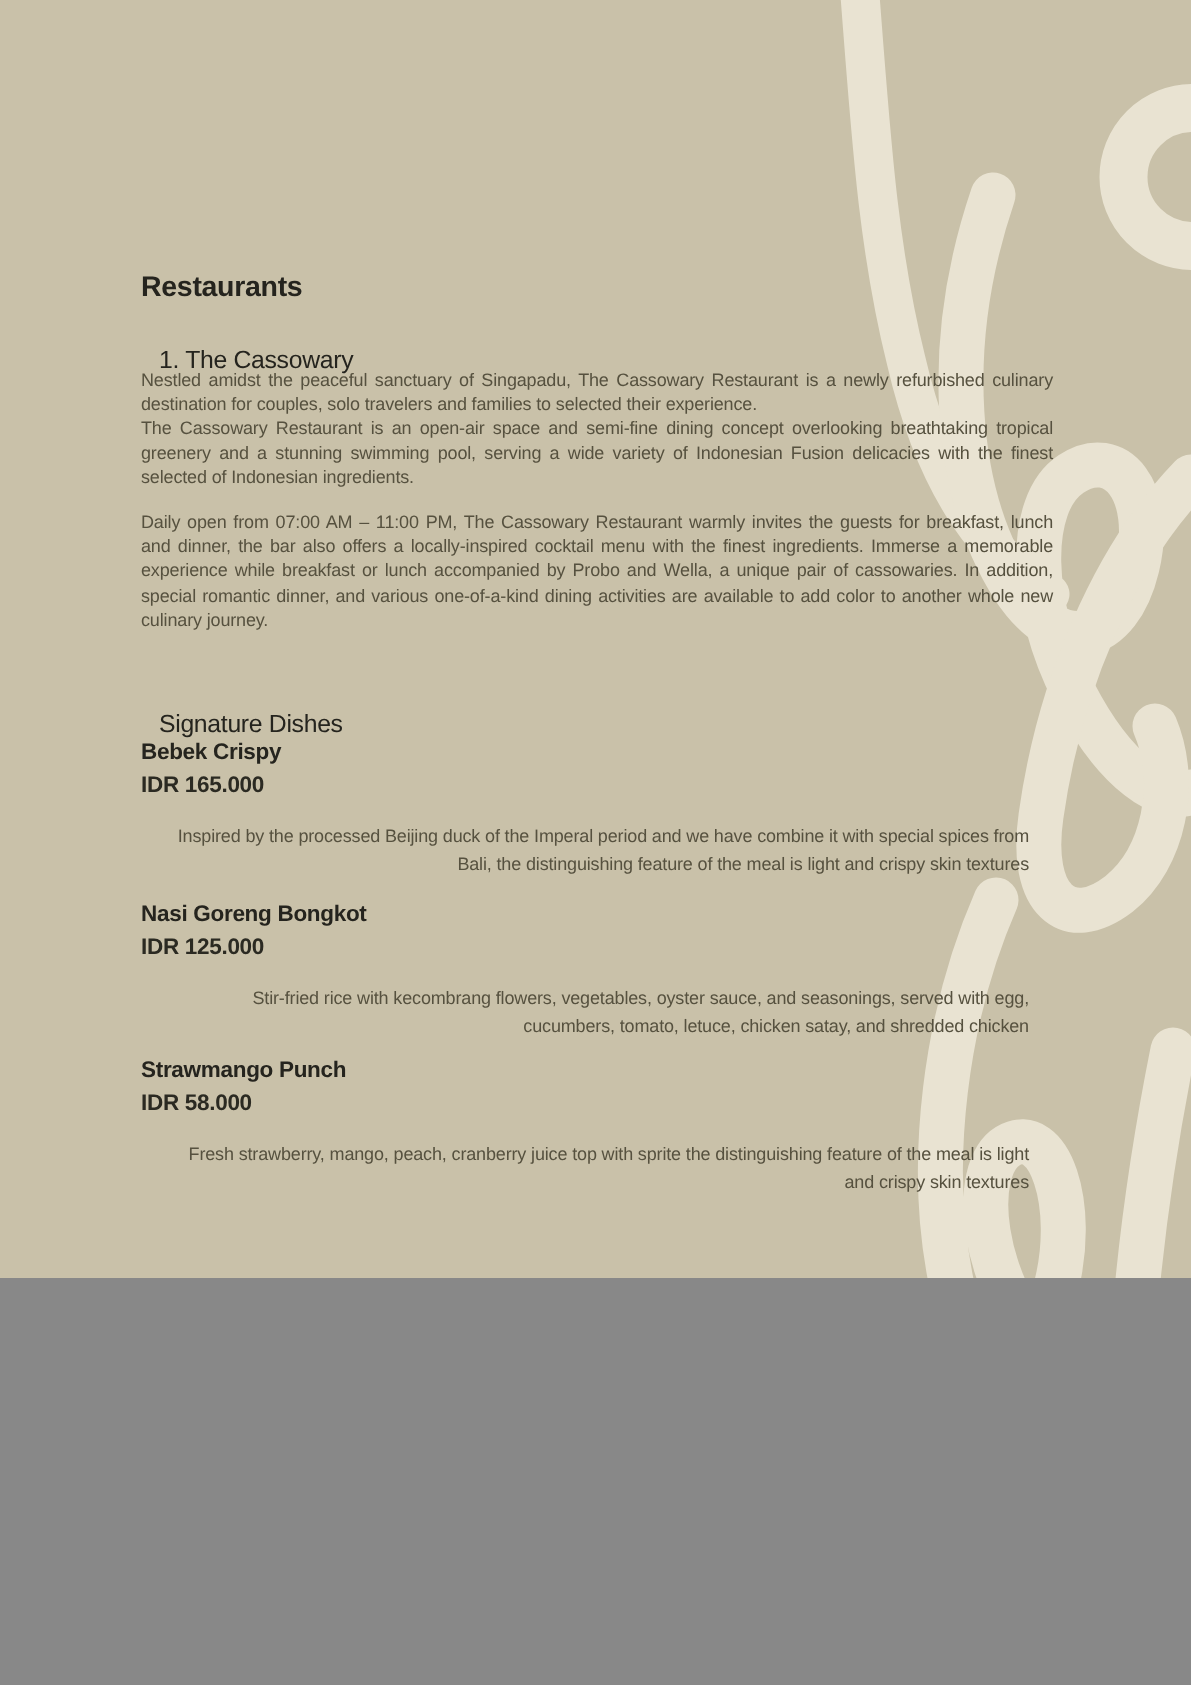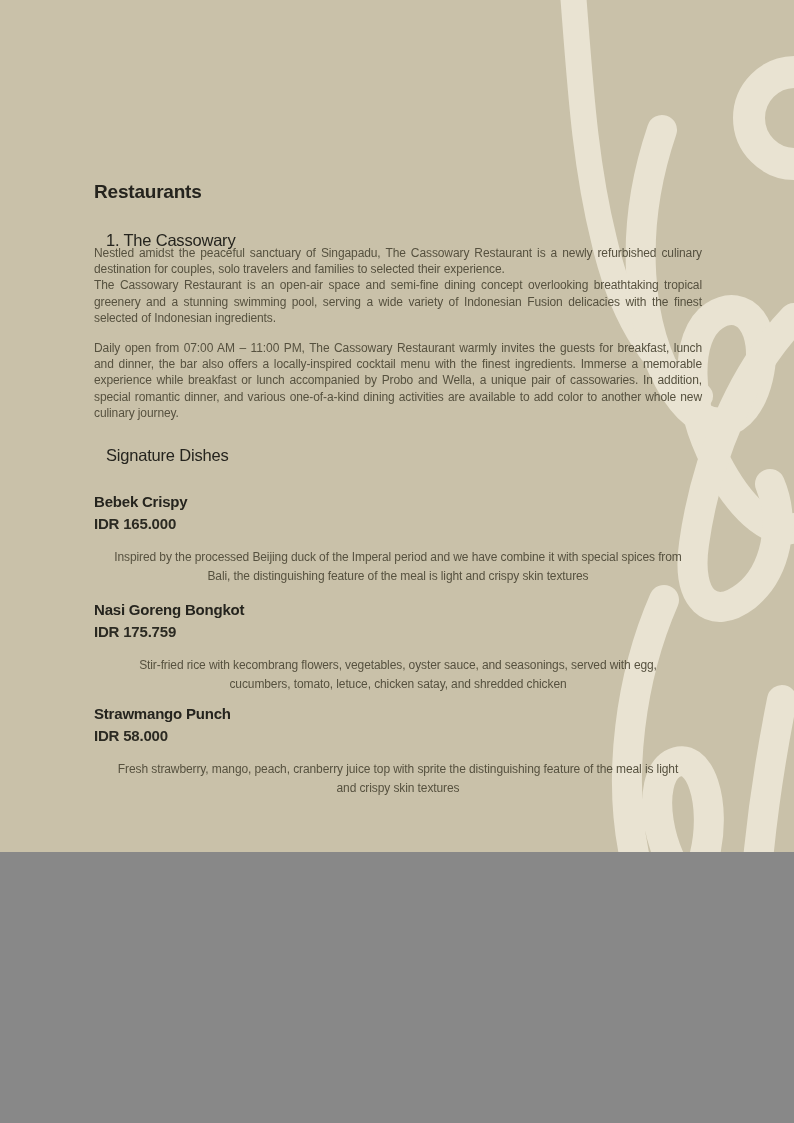--- a/index.html
+++ b/index.html
@@ -37,21 +37,21 @@
   .dish-name{
     font-size:15px;font-weight:700;color:var(--heading);
     letter-spacing:-0.2px;margin:0 0 5px 0;
   }
   .dish-price{
     font-size:15px;font-weight:700;color:var(--price);
     letter-spacing:-0.2px;margin:0 0 9px 0;
   }
   .dish-desc{
     font-size:12px;line-height:19px;color:var(--body);
-    letter-spacing:-0.1px;text-align:center;margin:16px;
+    letter-spacing:-0.1px;text-align:right;margin:16px;
   }
   .footer-note{
     position:absolute;left:90px;top:1037px;z-index:2;
     font-size:12px;font-weight:700;color:var(--footer);
     letter-spacing:-0.1px;
   }
   .page-number{
     position:absolute;left:0;top:1079px;width:794px;z-index:2;
     text-align:center;font-size:13.5px;color:var(--heading);
   }
@@ -81,31 +81,31 @@
 
   <div class="block bodytext" style="top:245px">
     <p>Nestled amidst the peaceful sanctuary of Singapadu, The Cassowary Restaurant is a newly refurbished culinary destination for couples, solo travelers and families to selected their experience.</p>
     <p>The Cassowary Restaurant is an open-air space and semi-fine dining concept overlooking breathtaking tropical greenery and a stunning swimming pool, serving a wide variety of Indonesian Fusion delicacies with the finest selected of Indonesian ingredients.</p>
   </div>
 
   <div class="block bodytext" style="top:340px">
     <p>Daily open from 07:00 AM – 11:00 PM, The Cassowary Restaurant warmly invites the guests for breakfast, lunch and dinner, the bar also offers a locally-inspired cocktail menu with the finest ingredients. Immerse a memorable experience while breakfast or lunch accompanied by Probo and Wella, a unique pair of cassowaries. In addition, special romantic dinner, and various one-of-a-kind dining activities are available to add color to another whole new culinary journey.</p>
   </div>
 
-  <h2 class="block section-heading" style="top:434px">Signature Dishes</h2>
+  <h2 class="block section-heading" style="top:462px">Signature Dishes</h2>
 
   <div class="block" style="top:493px">
     <p class="dish-name">Bebek Crispy</p>
     <p class="dish-price">IDR 165.000</p>
     <p class="dish-desc">Inspired by the processed Beijing duck of the Imperal period and we have combine it with special spices from Bali, the distinguishing feature of the meal is light and crispy skin textures</p>
   </div>
 
   <div class="block" style="top:601px">
     <p class="dish-name">Nasi Goreng Bongkot</p>
-    <p class="dish-price">IDR 175.759</p>
+    <p class="dish-price">IDR 125.000</p>
     <p class="dish-desc">Stir-fried rice with kecombrang flowers, vegetables, oyster sauce, and seasonings, served with egg, cucumbers, tomato, letuce, chicken satay, and shredded chicken</p>
   </div>
 
   <div class="block" style="top:705px">
     <p class="dish-name">Strawmango Punch</p>
     <p class="dish-price">IDR 58.000</p>
     <p class="dish-desc">Fresh strawberry, mango, peach, cranberry juice top with sprite the distinguishing feature of the meal is light and crispy skin textures</p>
   </div>
 
   <div class="footer-note">All prices shown subject to 21% tax and service</div>

